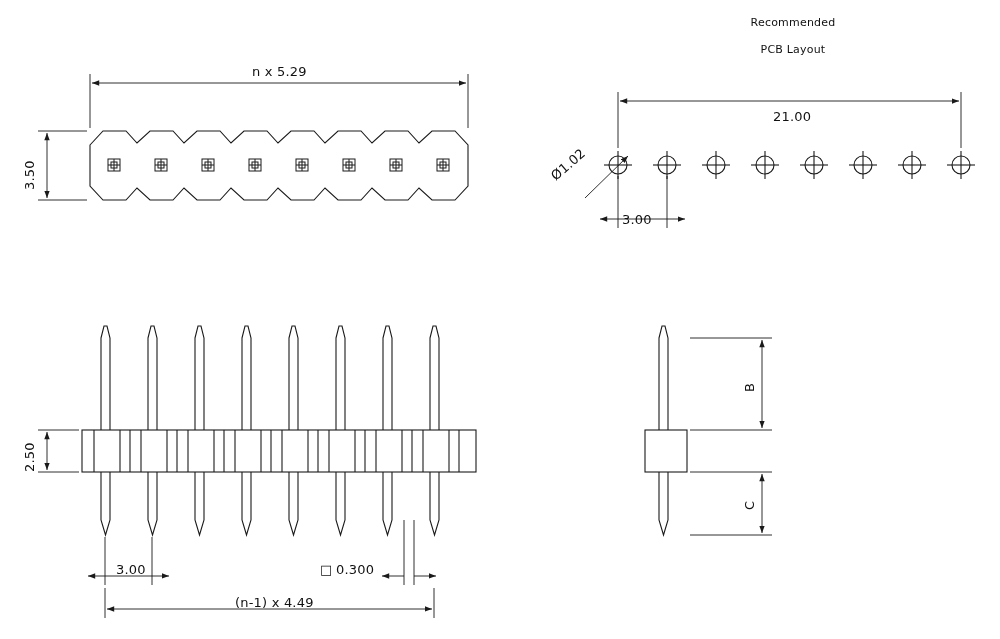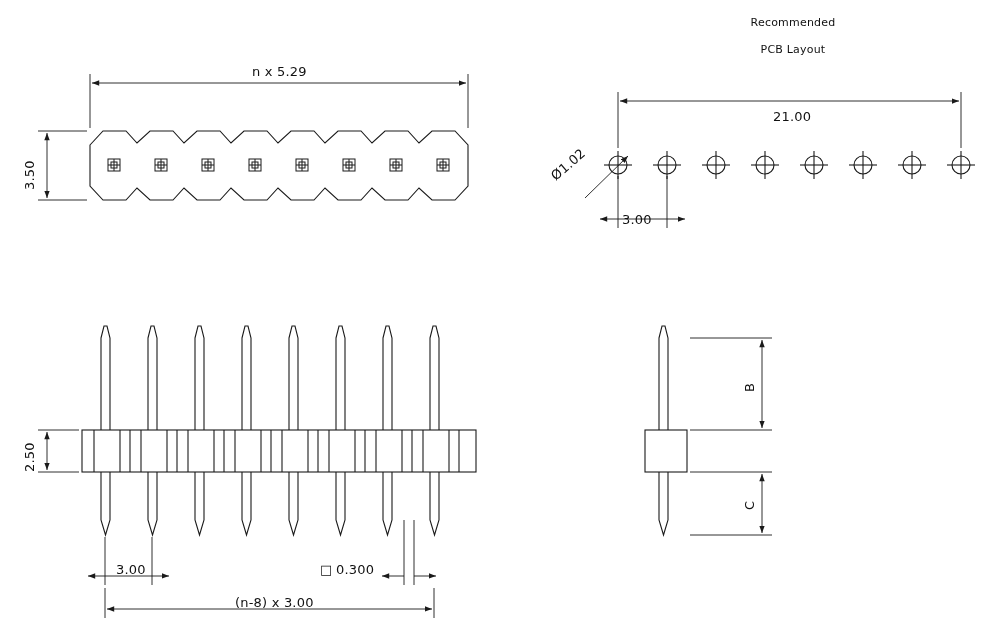--- a/index.html
+++ b/index.html
@@ -291,19 +291,19 @@
 
   <div class="lbl" style="left:548px; top:172px; transform:rotate(-41deg); transform-origin:left top;">Ø1.02</div>
 
   <div class="lbl rot" style="left:22px; top:472px;">2.50</div>
 
   <div class="lbl" style="left:116px; top:562px;">3.00</div>
 
   <div class="lbl" style="left:320px; top:562px;">□</div>
   <div class="lbl" style="left:336px; top:562px;">0.300</div>
 
-  <div class="lbl" style="left:235px; top:595px;">(n-8) x 3.00</div>
+  <div class="lbl" style="left:235px; top:595px;">(n-1) x 4.49</div>
 
   <div class="lbl rot" style="left:742px; top:392px;">B</div>
 
   <div class="lbl rot" style="left:742px; top:510px;">C</div>
 
 </div>
 
 </body></html>

